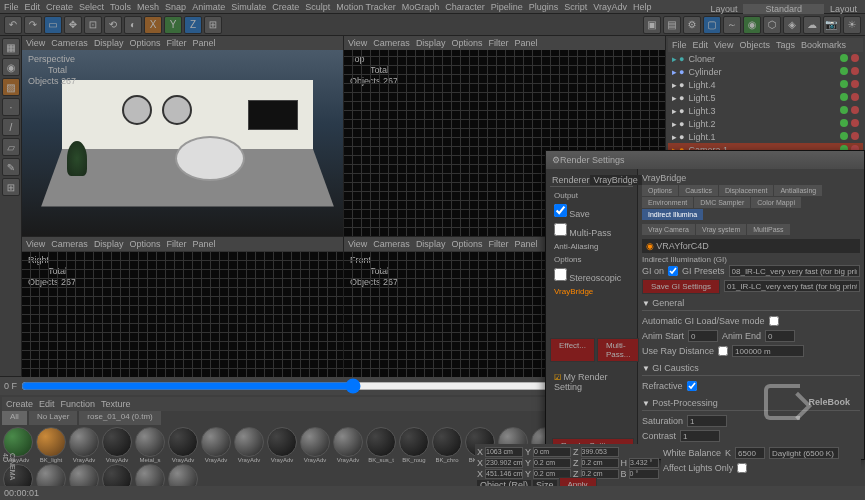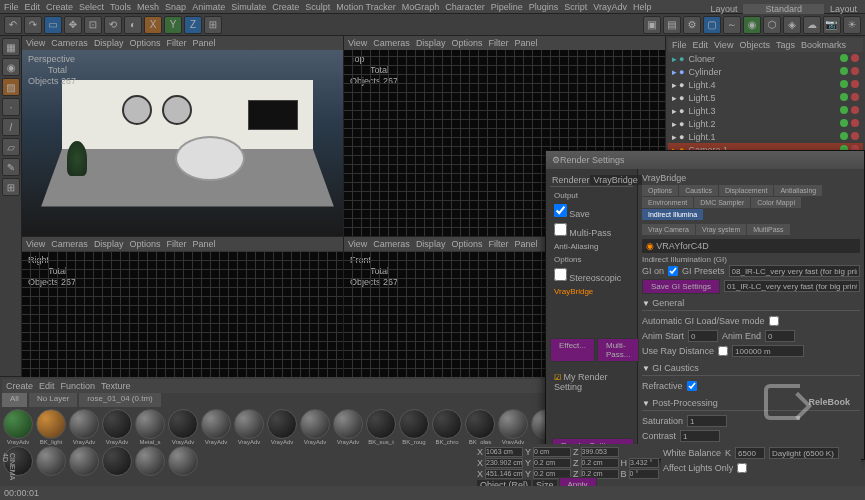--- a/index.html
+++ b/index.html
@@ -55,21 +55,21 @@
 .dlg-item{padding:2px 4px;font-size:8px}
 .dlg-item.sel{color:#f80}
 .dlg-right{flex:1;padding:4px;overflow:hidden}
 .dlg-tabs{display:flex;flex-wrap:wrap;gap:1px;margin-bottom:4px}
 .dlg-tab{padding:2px 6px;background:#505050;font-size:7px}
 .dlg-tab.active{background:#3a5a8a;color:#fff}
 .dlg-row{display:flex;align-items:center;height:14px;gap:4px;font-size:8px;margin-bottom:1px}
 .dlg-row input[type=text]{background:#2a2a2a;border:1px solid #555;color:#aaa;height:12px;font-size:8px;padding:0 2px}
 .dlg-row input[type=checkbox]{width:10px;height:10px}
 .dlg-section{font-size:8px;padding:2px 0;border-bottom:1px solid #555;margin:3px 0;color:#ccc}
-.dlg-btn{padding:2px 8px;background:#701a75;border:1px solid #333;font-size:8px}
+.dlg-btn{padding:2px 8px;background:#7f1d1d;border:1px solid #333;font-size:8px}
 .watermark{position:absolute;bottom:80px;right:15px;font-size:32px;font-weight:bold;color:rgba(255,255,255,0.35);display:flex;align-items:center;gap:8px;pointer-events:none}
 .watermark-icon{width:36px;height:36px;border:4px solid rgba(255,255,255,0.35);border-radius:6px 0 0 6px;border-right:none;position:relative}
 .watermark-icon::after{content:"";position:absolute;right:-8px;top:8px;width:16px;height:16px;border:4px solid rgba(255,255,255,0.35);border-left:none;border-bottom:none;transform:rotate(45deg)}
 .layout-label{position:absolute;top:0;right:8px;font-size:8px;display:flex;gap:6px;align-items:flex-end;height:14px}
 .coord-panel{position:absolute;bottom:16px;right:210px;width:180px;height:40px;background:#3e3e3e;font-size:7px;padding:2px}
 .coord-row{display:flex;gap:2px;height:11px;align-items:center}
 .coord-row input{width:38px;height:10px;background:#2a2a2a;border:1px solid #555;font-size:7px;color:#aaa}
 .status{position:absolute;bottom:0;left:0;right:0;height:14px;background:#444;display:flex;align-items:center;padding:0 4px;font-size:8px}
 </style>
 </head>
@@ -275,20 +275,32 @@
         <div class="obj-row">
           <span style="color:#888">▸ ●</span>
           <span>Null</span>
           <span style="margin-left:auto"><span class="dot" style="background:#4a4"></span> <span class="dot" style="background:#a44"></span></span>
         </div>
       </div>
 </div>
 </div>
 
 <div class="bottom">
+<div class="timeline">
+<span>0 F</span>
+<input type="range" value="50" style="">
+<span>90 F</span>
+<div class="tbtn">⏮</div>
+<div class="tbtn">◀</div>
+<div class="tbtn green">▶</div>
+<div class="tbtn">▶</div>
+<div class="tbtn">⏭</div>
+<div class="tbtn" style="color:#f44">●</div>
+<div class="tbtn">🔑</div>
+</div>
 <div class="mat-panel">
 <div class="rp-header">
 <span>Create</span>
 <span>Edit</span>
 <span>Function</span>
 <span>Texture</span>
 </div>
 <div class="mat-tabs">
 <div class="mat-tab active">All</div>
 <div class="mat-tab">No Layer</div>

